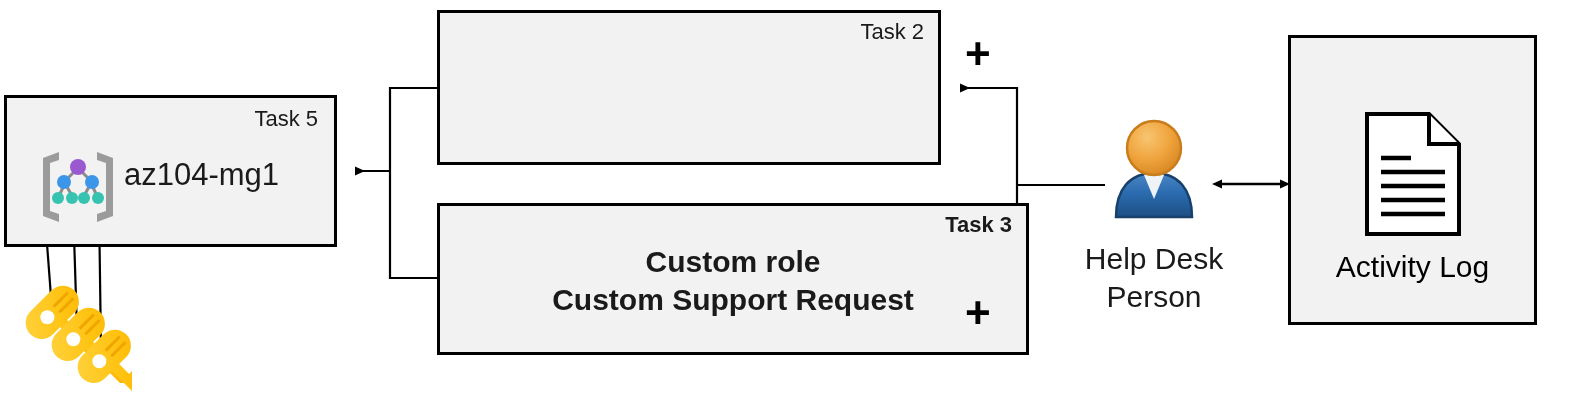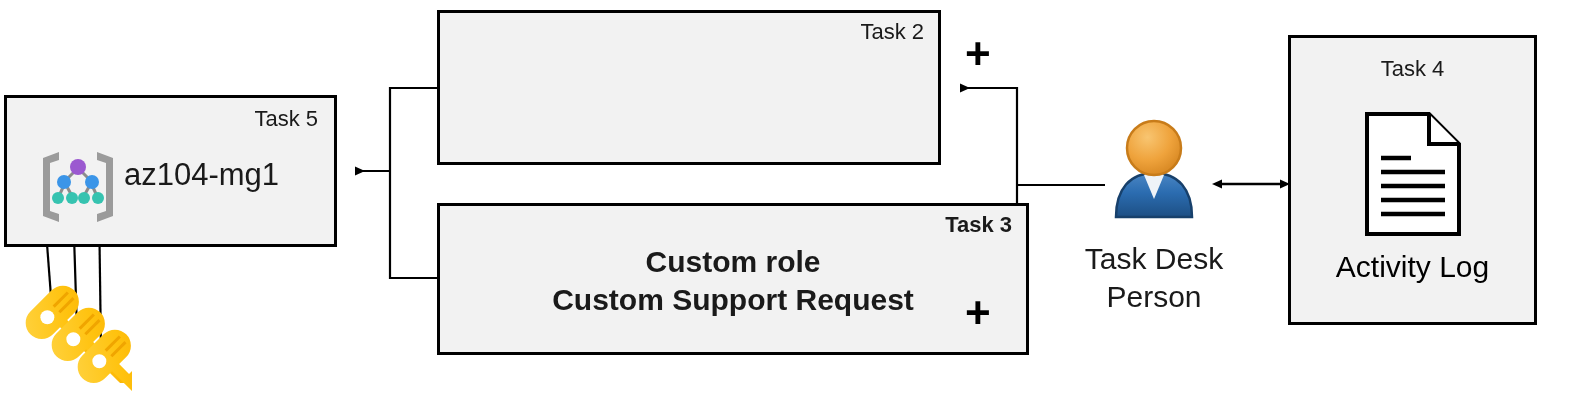--- a/index.html
+++ b/index.html
@@ -220,21 +220,20 @@
     <span class="corner-label" id="task2-label">Task 2</span>
   </div>
 
   <div class="task-box" id="task3">
     <span class="corner-label" id="task3-label">Task 3</span>
     <div class="box-text" id="task3-l1">Custom role</div>
     <div class="box-text" id="task3-l2">Custom Support Request</div>
   </div>
 
   <div class="task-box" id="task4">
-    <span class="corner-label" id="task4-label">Task 4</span>
 
     <svg id="doc-icon" viewBox="0 0 100 128" xmlns="http://www.w3.org/2000/svg">
       <path d="M4,4 L66,4 L96,34 L96,124 L4,124 Z" fill="#ffffff" stroke="#000000" stroke-width="4" stroke-linejoin="miter"></path>
       <path d="M66,4 L66,34 L96,34" fill="#ffffff" stroke="#000000" stroke-width="4" stroke-linejoin="miter"></path>
       <g stroke="#000000" stroke-width="4.5" stroke-linecap="butt">
         <line x1="18" y1="48" x2="48" y2="48"></line>
         <line x1="18" y1="62" x2="82" y2="62"></line>
         <line x1="18" y1="76" x2="82" y2="76"></line>
         <line x1="18" y1="90" x2="82" y2="90"></line>
         <line x1="18" y1="104" x2="82" y2="104"></line>
@@ -258,21 +257,21 @@
       </linearGradient>
     </defs>
 
     <path d="M8,100 C8,72 22,56 46,56 C70,56 84,72 84,100 Z" fill="url(#bodyG)" stroke="#17406b" stroke-width="2.5"></path>
 
     <path d="M36,58 L46,82 L56,58 L50,55 L42,55 Z" fill="#eef3f8"></path>
 
     <circle cx="46" cy="31" r="27" fill="url(#headG)" stroke="#c87c1a" stroke-width="2.5"></circle>
   </svg>
   <div id="person-label">
-    <div>Task Desk</div>
+    <div>Help Desk</div>
     <div>Person</div>
   </div>
 
   <svg id="keys-icon" viewBox="0 0 112 129" xmlns="http://www.w3.org/2000/svg">
     <defs>
       <linearGradient id="keyG" x1="0" y1="0" x2="1" y2="1">
         <stop offset="0%" stop-color="#ffd23f"></stop>
         <stop offset="50%" stop-color="#ffc20e"></stop>
         <stop offset="100%" stop-color="#f7a700"></stop>
       </linearGradient>

